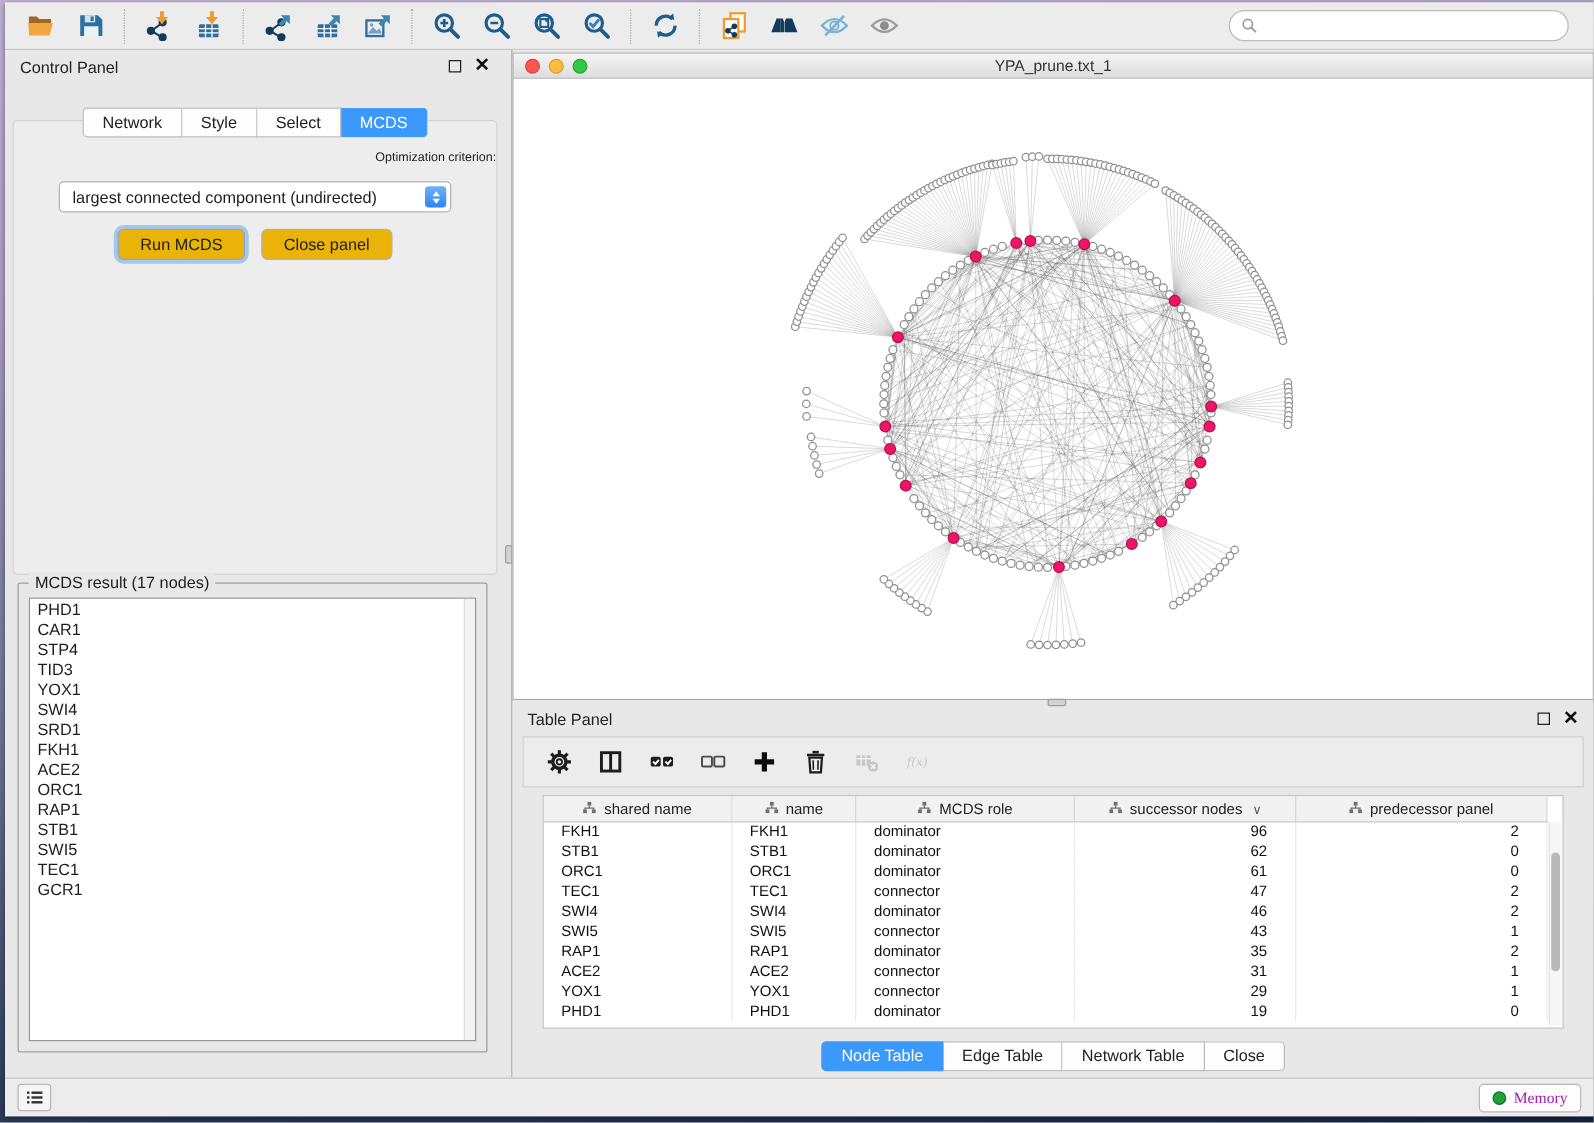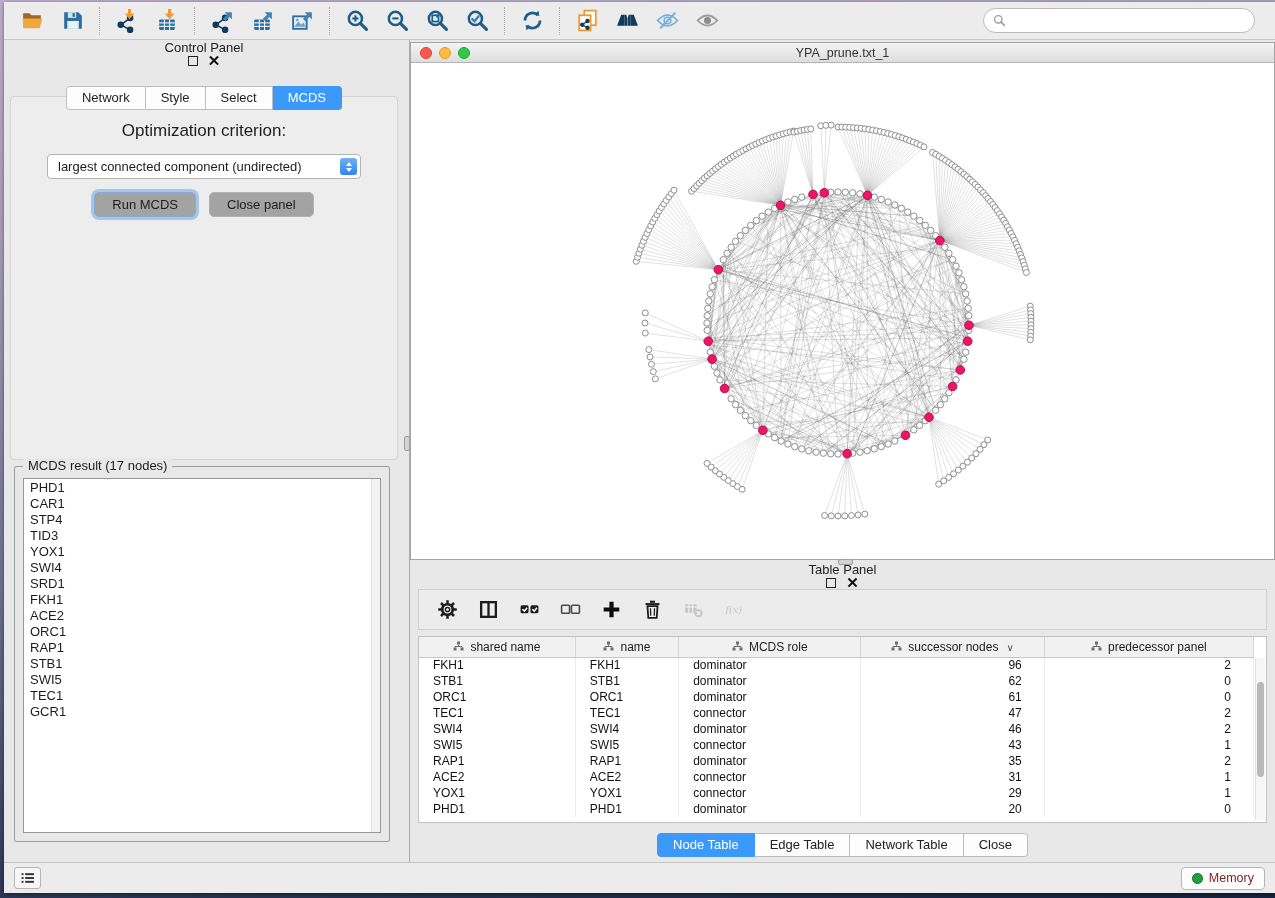--- a/index.html
+++ b/index.html
@@ -24,46 +24,46 @@
                background:#fff; border:1px solid #bcbcbc; border-radius:13px;
                display:flex; align-items:center; gap:6px; padding:0 9px; }
   .tb-search svg { width:13px; height:13px; flex:0 0 auto; }
   .tb-search input { border:0; outline:0; flex:1; font:13px "Liberation Sans",sans-serif; background:transparent; }
 
   
   .main { position:absolute; top:38px; left:0; right:0; bottom:31px; }
 
   
   .control-panel { position:absolute; left:0; top:0; width:400px; height:100%; background:#e8e8e8; }
-  .panel-header { height:26px; display:flex; align-items:center; padding:0 12px;flex-direction:column; }
+  .panel-header { height:26px; display:flex; align-items:center; padding:0 12px; }
   .panel-title { flex:1; font-size:13px; color:#222; }
   .win-btns { display:flex; align-items:center; gap:10px; }
   .float-btn { width:10px; height:10px; border:1.5px solid #222; background:transparent; display:inline-block; }
   .close-btn { font-weight:bold; font-size:15px; line-height:10px; color:#111; }
   .tabs-row { display:flex; justify-content:center; position:relative; z-index:2; margin-top:20px;align-items:center; }
   .tab { padding:3px 15px 4px; background:#fdfdfd; border:1px solid #bdbdbd; border-left-width:0;
          font-size:13px; color:#222; }
   .tab:first-child { border-left-width:1px; border-radius:4px 0 0 4px; }
   .tab:last-child { border-radius:0 4px 4px 0; }
   .tab.active { background:#3c99fc; border-color:#3c99fc; color:#fff; }
   .cp-body { position:absolute; left:6px; right:6px; top:56px; height:364px;
              background:#ededed; border:1px solid #d4d4d4; border-radius:4px; }
-  .opt-label { text-align:center; margin-top:24px; font-size:17px; }
+  .opt-label { text-align:right; margin-top:24px; font-size:10px; }
   .dropdown { margin:13px auto 0; width:314px; height:25px; background:#fff;
               border:1px solid #b3b3b3; border-radius:4px; position:relative;
               display:flex; align-items:center; padding:0 24px 0 10px; font-size:13px; }
   .dd-stepper { position:absolute; right:3px; top:3px; width:17px; height:17px;
                 background:linear-gradient(#71b1f8,#2e85f2); border-radius:3px;
                 display:flex; flex-direction:column; align-items:center; justify-content:center; gap:2px; }
   .dd-up { width:0; height:0; border-left:3.5px solid transparent; border-right:3.5px solid transparent;
            border-bottom:4px solid #fff; }
   .dd-down { width:0; height:0; border-left:3.5px solid transparent; border-right:3.5px solid transparent;
              border-top:4px solid #fff; }
   .btn-row { display:flex; justify-content:center; gap:13px; margin-top:13px; }
-  .mac-btn { height:25px; padding:0 17px; background:#a3a3a3; border:1px solid #b2b2b2;
+  .mac-btn { height:25px; padding:0 17px; background:#eab308; border:1px solid #b2b2b2;
              border-radius:5px; font:13px "Liberation Sans",sans-serif; color:#1d1d1d; }
   .mac-btn.focused { border-color:#86abd9; box-shadow:0 0 0 3px rgba(110,168,232,.55); }
 
   .result-group { position:absolute; left:10px; right:14px; top:426px; bottom:20px;
                   border:1px solid #9d9d9d; border-radius:2px; }
   .group-legend { position:absolute; top:-9px; left:8px; background:#e8e8e8; padding:0 5px; font-size:13px; }
   .listbox { position:absolute; left:8px; right:8px; top:11px; bottom:8px; background:#fff;
              border:1px solid #979797; overflow:hidden; }
   .listbox .items { position:absolute; inset:1px 10px 1px 1px; }
   .list-item { line-height:16px; padding-left:5px; font-size:13px; }
@@ -91,42 +91,42 @@
   .light.green  { background:#33c748; border:1px solid #1da733; }
   .nw-canvas { display:block; background:#fff; }
 
   
   .table-panel { position:absolute; left:406px; top:522px; right:0; bottom:0; background:#e8e8e8; }
   .tp-toolbar { margin:1px 8px 0; height:41px; background:#ececec; border:1px solid #d0d0d0;
                 display:flex; align-items:center; gap:17px; padding:0 16px; }
   .tp-tool { width:24px; height:24px; display:flex; align-items:center; justify-content:center; }
   .tp-tool svg { width:21px; height:21px; }
   .tp-tool.disabled { opacity:.45;text-align:center; }
-  .tp-table-wrap { margin:6px 8px 0; height:187px; background:#fff; border:1px solid #c2c2c2;
+  .tp-table-wrap { margin:6px 24px 0; height:187px; background:#fff; border:1px solid #c2c2c2;
                    position:relative; overflow:hidden; }
   table.node-table { border-collapse:collapse; width:calc(100% - 12px); table-layout:fixed; }
   .node-table th { height:20px; background:#f1f1f1; border-right:1px solid #d6d6d6; border-bottom:1px solid #c6c6c6;
                    font-weight:normal; font-size:12px; color:#222; text-align:center; padding:0 4px;
                    white-space:nowrap; overflow:hidden; }
   .node-table th .tree-ic { margin-right:6px; vertical-align:-1px; }
   .node-table th .sort-ind { margin-left:8px; color:#555; font-size:10px; }
   .node-table td { height:16px; font-size:12px; color:#111; padding:0 14px; border-right:1px solid #ececec;
                    white-space:nowrap; overflow:hidden; }
   .node-table td.num { text-align:right; padding-right:22px; }
   .tp-vscroll { position:absolute; right:1px; top:21px; bottom:2px; width:10px; background:#f6f6f6; border-left:1px solid #e2e2e2; }
   .tp-vthumb { position:absolute; left:1px; right:1px; top:24px; height:95px; background:#b9b9b9; border-radius:4px; }
   .tp-tabs { position:absolute; bottom:5px; left:0; right:0; display:flex; justify-content:center; }
 
   
   .status-bar { position:absolute; left:0; right:0; bottom:0; height:31px; background:#ececec;
                 border-top:1px solid #c5c5c5; display:flex; align-items:center; padding:0 10px; }
   .list-btn { width:27px; height:22px; background:#f6f6f6; border:1px solid #b7b7b7; border-radius:3px;
               display:flex; align-items:center; justify-content:center; }
   .memory-btn { margin-left:auto; height:23px; background:#fdfdfd; border:1px solid #b7b7b7; border-radius:4px;
-                display:flex; align-items:center; gap:6px; padding:0 10px; font-size:12.5px; color:#7f1d1d; }
+                display:flex; align-items:center; gap:6px; padding:0 10px; font-size:12.5px; color:#a21caf;font-family:Liberation Serif, serif; }
   .mem-dot { width:11px; height:11px; border-radius:50%; background:#1fa339; border:1px solid #12702a; }
 </style>
 </head>
 <body>
 
 <div class="app">
 
   <div class="toolbar">
     <span id="tb-buttons" style="display:flex;align-items:center;">
         <span class="tb-btn">
@@ -1404,21 +1404,21 @@
                 <td>YOX1</td>
                 <td>YOX1</td>
                 <td>connector</td>
                 <td class="num">29</td>
                 <td class="num">1</td>
               </tr>
               <tr>
                 <td>PHD1</td>
                 <td>PHD1</td>
                 <td>dominator</td>
-                <td class="num">20</td>
+                <td class="num">19</td>
                 <td class="num">0</td>
               </tr>
             </tbody>
         </table>
         <div class="tp-vscroll">
           <div class="tp-vthumb"></div>
         </div>
       </div>
       <div class="tp-tabs tabs-row" id="tp-tabs">
           <span class="tab active">Node Table</span>

